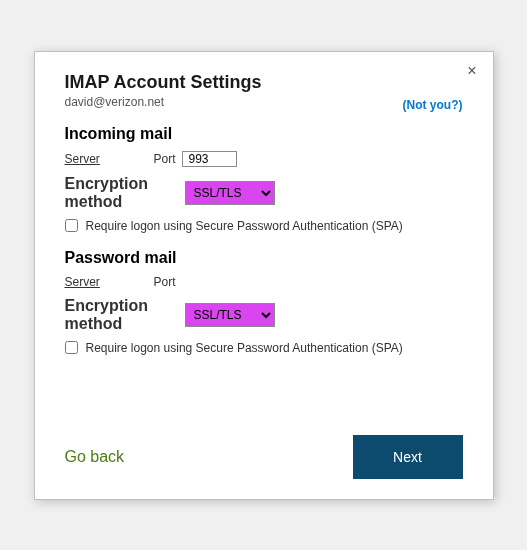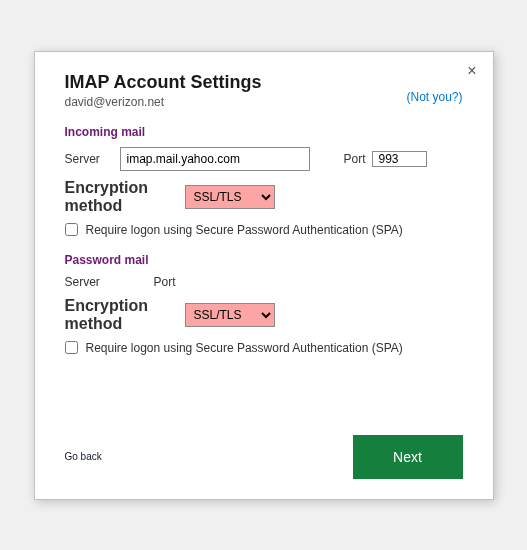--- a/index.html
+++ b/index.html
@@ -48,42 +48,44 @@
       color: #555;
       margin-bottom: 2px;
     }
 
     .not-you-link {
       color: #0078d4;
       text-decoration: none;
       font-size: 12px;
       position: absolute;
       right: 30px;
-      top: 38px;
+      top: 46px;
+      font-weight: bold;
     }
 
     .section-title {
-      font-size: 12px;
+      font-size: 16px;
       font-weight: 600;
-      color: #701a75;
+      color: #000000;
       margin-bottom: 8px;
       margin-top: 16px;
     }
 
     .form-row {
       display: flex;
       align-items: center;
       margin-bottom: 8px;
     }
 
     .form-label {
       font-size: 12px;
       color: #333;
       width: 55px;
       flex-shrink: 0;
+      text-decoration: underline;
     }
 
     .form-label-enc {
       font-size: 16px;
       color: #333;
       width: 120px;
       flex-shrink: 0;
       font-weight: bold;
     }
 
@@ -112,21 +114,21 @@
       outline: none;
       height: 16px;
     }
 
     .enc-select {
       border: 1px solid #8a8a8a;
       padding: 2px 4px;
       font-size: 12px;
       height: 24px;
       width: 90px;
-      background: #fca5a5;
+      background: #d946ef;
       cursor: pointer;
       outline: none;
     }
 
     .checkbox-row {
       display: flex;
       align-items: flex-start;
       margin-top: 4px;
       margin-bottom: 4px;
     }
@@ -143,31 +145,31 @@
     }
 
     .footer {
       display: flex;
       justify-content: space-between;
       align-items: center;
       margin-top: 80px;
     }
 
     .go-back-link {
-      color: #0f172a;
+      color: #4d7c0f;
       text-decoration: none;
-      font-size: 10px;
+      font-size: 16px;
       background: none;
       border: none;
       cursor: pointer;
       padding: 0;
     }
 
     .next-btn {
-      background: #15803d;
+      background: #0c4a6e;
       color: white;
       border: none;
       padding: 8px 40px;
       font-size: 14px;
       cursor: pointer;
       font-family: 'Segoe UI', Arial, sans-serif;
       min-width: 110px;
       height: 44px;
     }
   </style>
@@ -179,21 +181,20 @@
   <button class="close-btn">×</button>
 
   <div class="dialog-title">IMAP Account Settings</div>
   <div class="dialog-email">david@verizon.net</div>
   <a class="not-you-link" href="#">(Not you?)</a>
 
   <div class="section-title">Incoming mail</div>
 
   <div class="form-row">
     <span class="form-label">Server</span>
-    <input class="server-input" type="text" value="imap.mail.yahoo.com" style="">
     <span class="port-label">Port</span>
     <input class="port-input" type="text" value="993" style="">
   </div>
 
   <div class="form-row">
     <span class="form-label-enc">Encryption method</span>
     <select class="enc-select">
       <option>SSL/TLS</option>
       <option>STARTTLS</option>
       <option>None</option>

